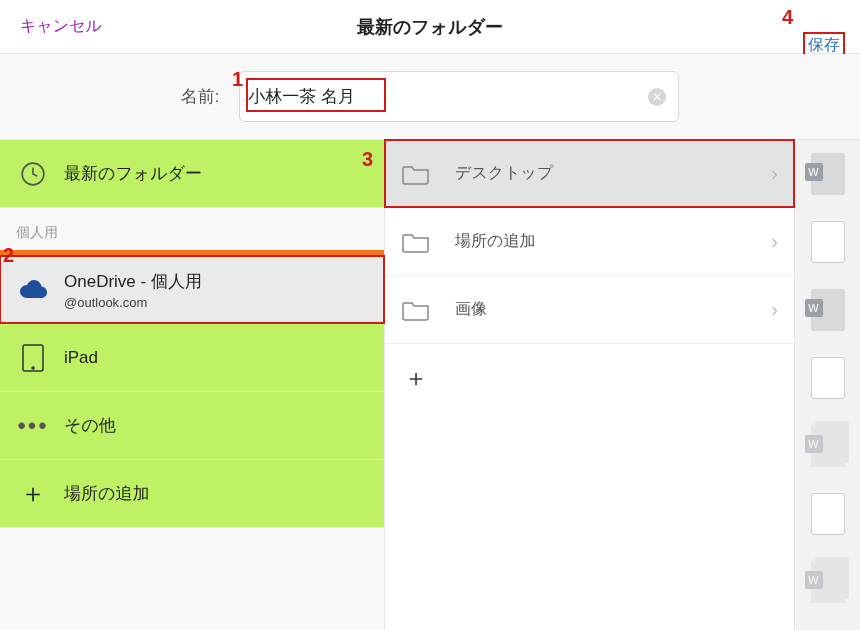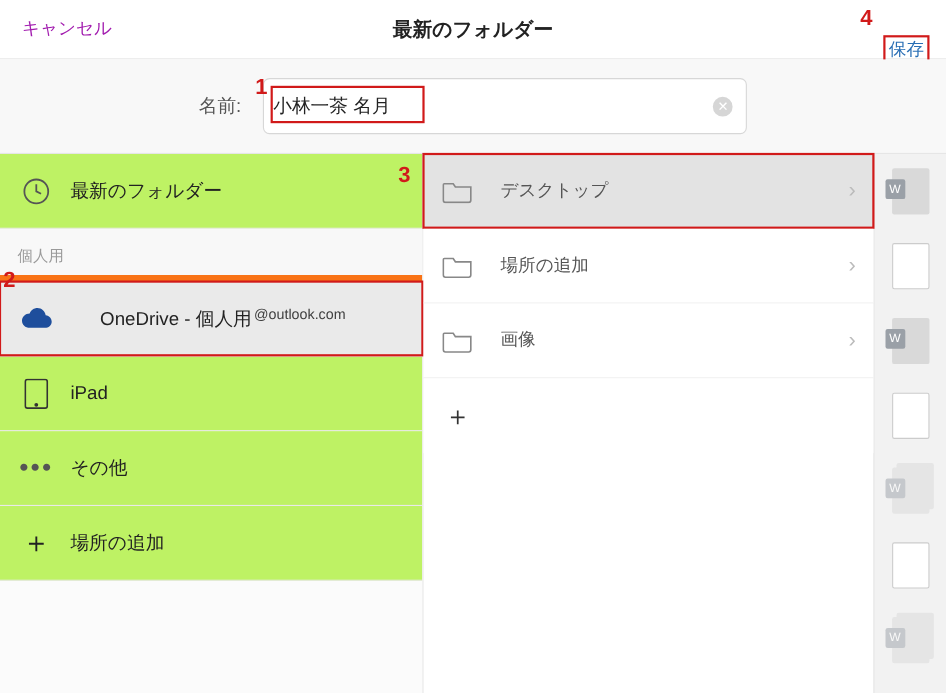--- a/index.html
+++ b/index.html
@@ -19,21 +19,21 @@
     .clear { position:absolute; right:12px; top:50%; transform:translateY(-50%); width:18px;height:18px;border-radius:50%; background:#d6d6d6; display:flex;align-items:center;justify-content:center;color:#fff;font-size:12px;}
     .columns { display:flex; height:490px; }
     .col-left { width:384px; background:#fbfbfb; }
     .col-mid { width:410px; background:#fff; border-left:1px solid #e6e6e6; }
     .col-right { flex:1; background:#f2f2f2; border-left:1px solid #e6e6e6; }
 
     .lrow { height:68px; display:flex; align-items:center; padding:0 18px 0 18px; gap:16px; border-bottom:1px solid #e9e9e9; background:#bef264;}
     .lrow.sel { background:#eaeaea; }
     .lrow .txt { font-size:17px; color:#222; }
     .lrow .sub { font-size:13px; color:#404040; }
-    .lrow .stack {display:flex;flex-direction:row;gap:2px;margin-left:27px;}
+    .lrow .stack {display:flex;flex-direction:column;gap:2px;}
     .section-label { height:48px; display:flex;align-items:flex-end; padding:0 16px 8px 16px; color:#9a9a9a; font-size:14px; background:#f8f8f8; border-bottom:6px solid #f97316;}
     .lrow .ico { width:30px; display:flex;justify-content:center; font-size:22px; color:#555;}
 
     .mrow { height:68px; display:flex; align-items:center; padding:0 16px; gap:24px; border-bottom:1px solid #eee; background:#fff; position:relative;}
     .mrow.sel { background:#e3e3e3; }
     .mrow .txt { font-size:16px; color:#555; flex:1;}
     .mrow .ico { width:30px; display:flex;justify-content:center; color:#777;}
     .chev { color:#bbb; font-size:20px;}
 
     .rfile { height:68px; display:flex;align-items:center; justify-content:center; }

